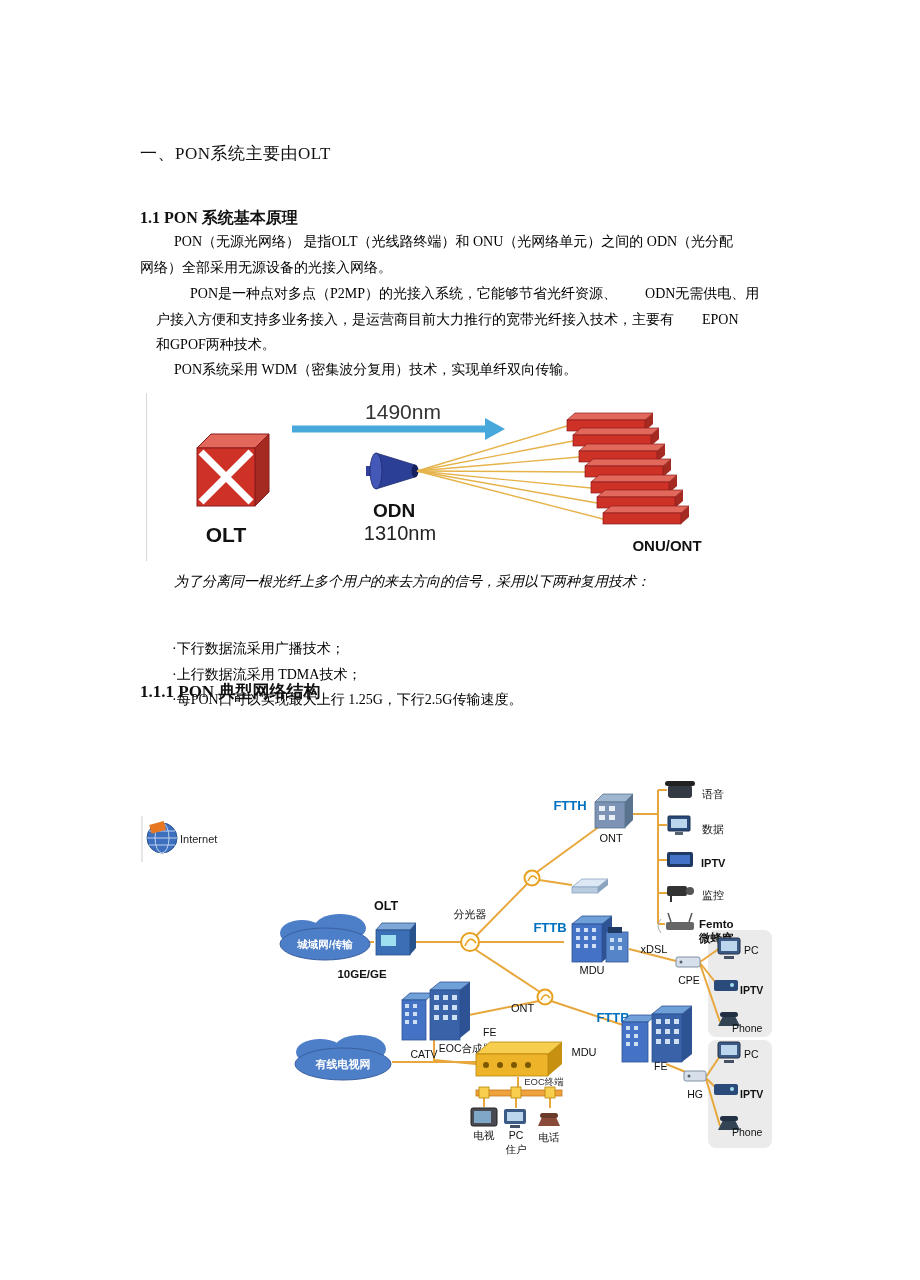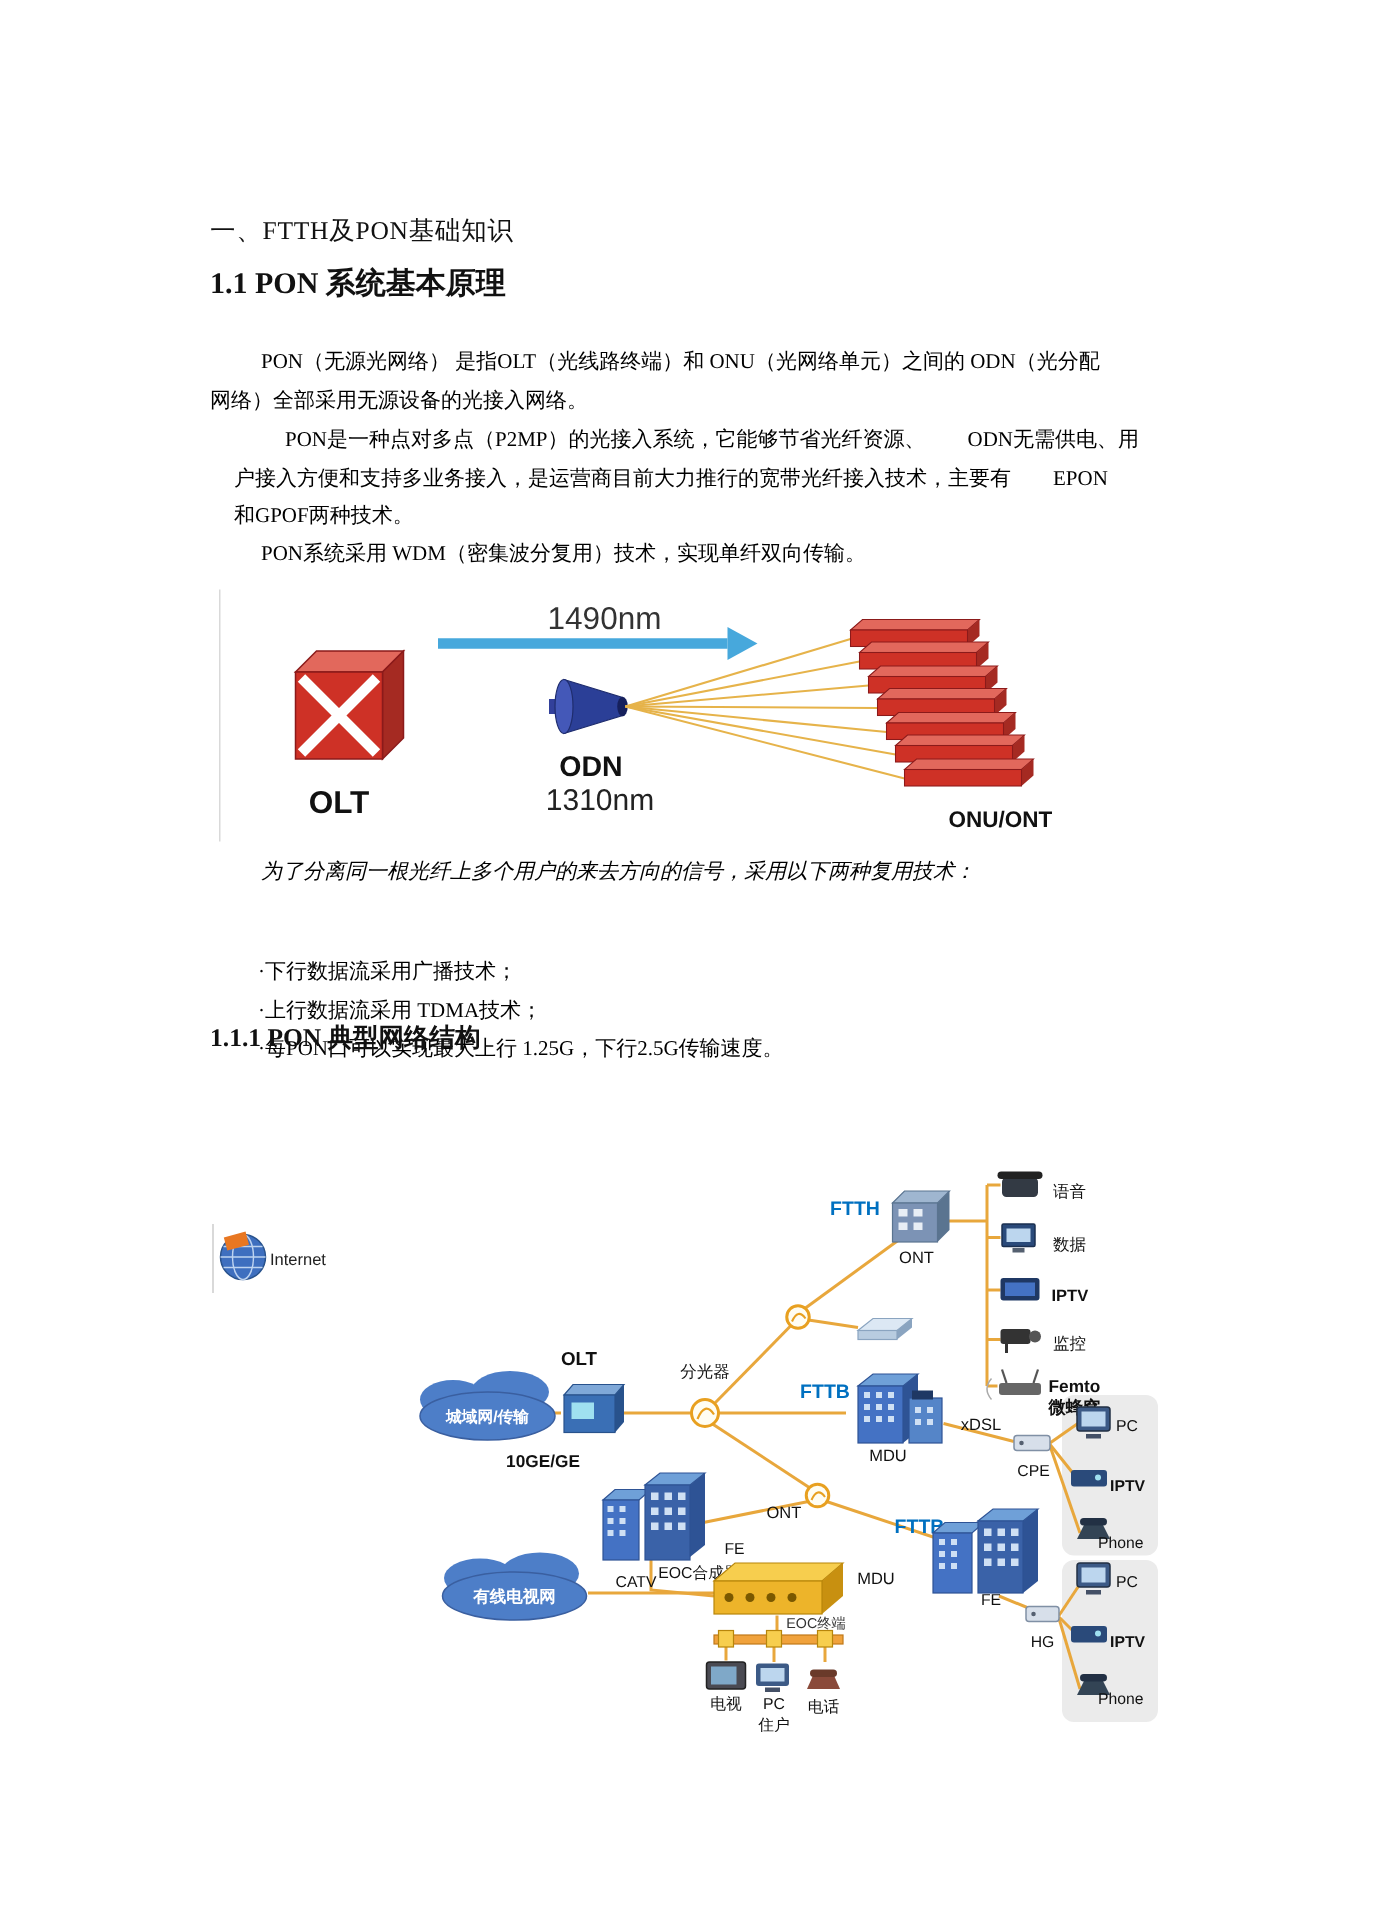--- a/index.html
+++ b/index.html
@@ -1,21 +1,21 @@
 <!DOCTYPE html>
 <html><head>
 <meta charset="utf-8">
 <style>
   * { margin:0; padding:0; box-sizing:border-box; }
   html,body { background:#ffffff; }
   body { width:920px; height:1280px; font-family:"Liberation Serif","DejaVu Serif",serif; color:#111; }
   .page { position:relative; width:920px; height:1280px; background:#fff; overflow:hidden; }
 
   .h1 { position:absolute; left:140px; top:142px; font-size:17px; font-weight:500; letter-spacing:.5px; }
-  .h2 { position:absolute; left:140px; top:175px; font-size:20px; font-weight:700; }
+  .h2 { position:absolute; left:140px; top:208px; font-size:16px; font-weight:700; }
   .h3 { position:absolute; left:140px; top:680px; font-size:17px; font-weight:700; }
 
   .para { position:absolute; left:140px; width:660px; font-size:14px; line-height:25.5px;
           white-space:pre; text-indent:34px; color:#000000; }
   .para.noindent { text-indent:0;margin-top:40px; }
   #para1 { top:229px; }
   #para2 { top:281px;margin-left:16px; }
   #para3 { top:357px; }
   #para4 { top:569px;font-style:italic; }
   #bullets { top:596px; left:172px; text-indent:0; }
@@ -24,21 +24,21 @@
   .fig { position:absolute; }
   #fig1 { left:146px; top:393px; width:640px; height:168px; border-left:1px solid #d9d9d9; }
   #fig2 { left:140px; top:772px; width:635px; height:392px; }
   svg text { font-family:"Liberation Sans","DejaVu Sans",sans-serif; }
 </style>
 </head>
 <body>
 
 <div class="page">
 
-  <div class="h1">一、FTTH及PON基础知识</div>
+  <div class="h1">一、PON系统主要由OLT</div>
   <div class="h2">1.1 PON 系统基本原理</div>
 
   <div class="para" id="para1">PON（无源光网络） 是指OLT（光线路终端）和 ONU（光网络单元）之间的 ODN（光分配
 网络）全部采用无源设备的光接入网络。</div>
   <div class="para" id="para2">PON是一种点对多点（P2MP）的光接入系统，它能够节省光纤资源、        ODN无需供电、用
 户接入方便和支持多业务接入，是运营商目前大力推行的宽带光纤接入技术，主要有        EPON
 和GPOF两种技术。</div>
   <div class="para" id="para3">PON系统采用 WDM（密集波分复用）技术，实现单纤双向传输。</div>
 
   <div class="fig" id="fig1">

